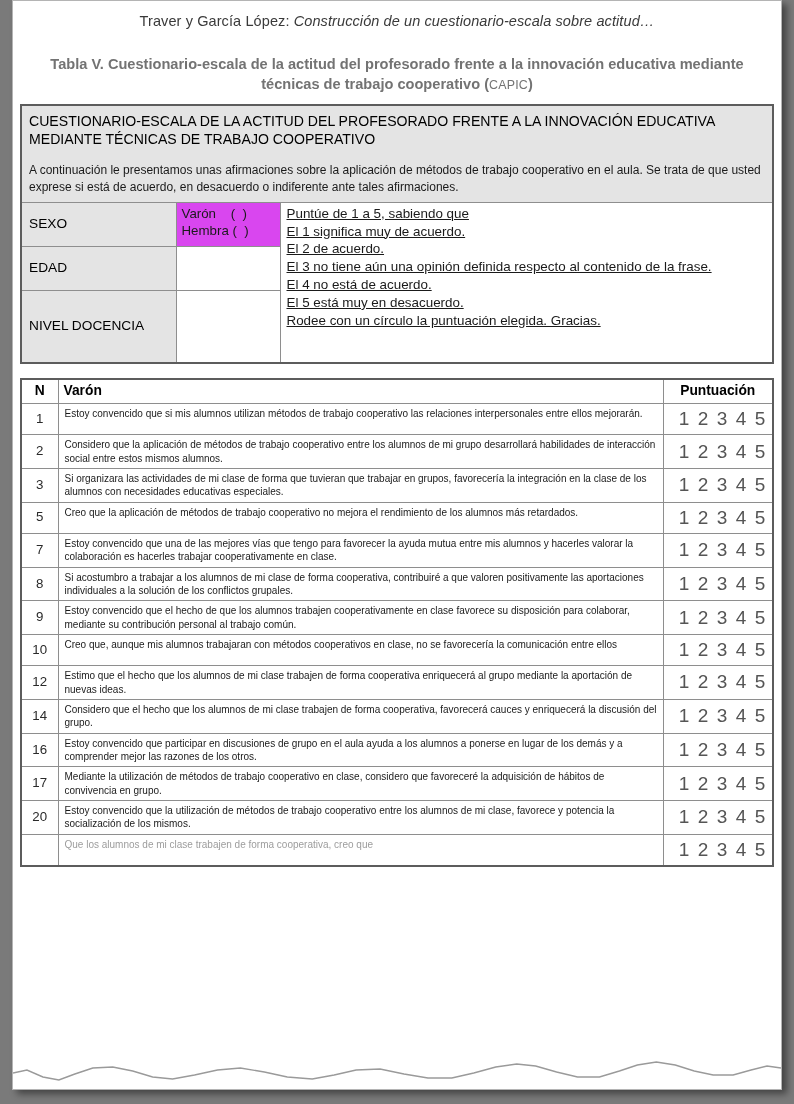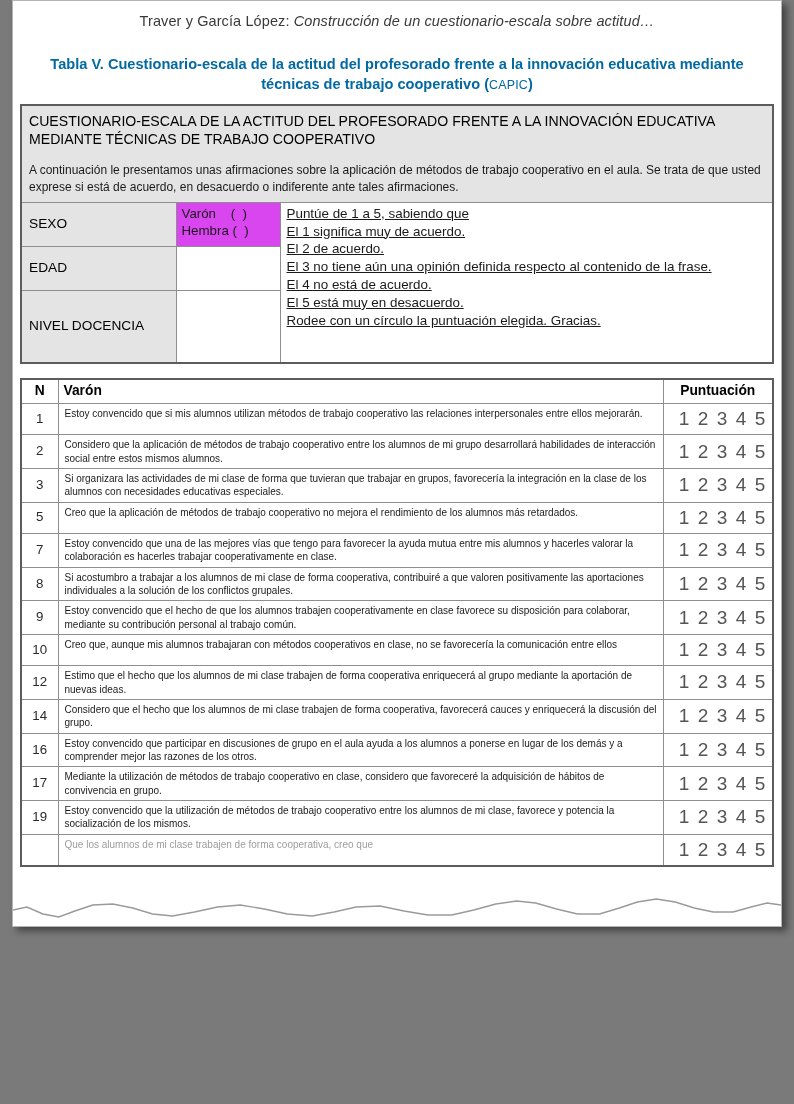--- a/index.html
+++ b/index.html
@@ -13,21 +13,21 @@
     overflow: hidden;
     font-family: "Liberation Sans", sans-serif;
   }
 
   
   #page {
     position: relative;
     width: 770px;
     margin: 0 auto;
     margin-left: 12px;
-    height: 927px;
+    height: 1090px;
     background: #ffffff;
     border: 1px solid #b4b4b4;
     box-sizing: border-box;
     box-shadow: 5px 4px 7px rgba(0,0,0,0.45);
     overflow: hidden;
   }
 
   
   .running-head {
     text-align: center;
@@ -37,21 +37,21 @@
     letter-spacing: 0.1px;
     white-space: nowrap;
   }
   .running-head .rh-italic { font-style: italic; }
 
   
   .caption {
     text-align: center;
     font-weight: bold;
     font-size: 14.6px;
-    color: #0369a1;
+    color: #737373;
     line-height: 1.38;
     margin: 25px 14px 10px 14px;
   }
   .caption .acro {
     font-weight: normal;
     font-size: 12.4px;
     letter-spacing: 0.2px;
   }
 
   
@@ -270,21 +270,21 @@
             <td class="n-col">16</td>
             <td class="item-col">Estoy convencido que participar en discusiones de grupo en el aula ayuda a los alumnos a ponerse en lugar de los demás y a comprender mejor las razones de los otros.</td>
             <td class="sc-col">1 2 3 4 5</td>
           </tr>
           <tr>
             <td class="n-col">17</td>
             <td class="item-col">Mediante la utilización de métodos de trabajo cooperativo en clase, considero que favoreceré la adquisición de hábitos de convivencia en grupo.</td>
             <td class="sc-col">1 2 3 4 5</td>
           </tr>
           <tr>
-            <td class="n-col">19</td>
+            <td class="n-col">20</td>
             <td class="item-col">Estoy convencido que la utilización de métodos de trabajo cooperativo entre los alumnos de mi clase, favorece y potencia la socialización de los mismos.</td>
             <td class="sc-col">1 2 3 4 5</td>
           </tr>
           <tr class="fade-row">
             <td class="n-col"></td>
             <td class="item-col">Que los alumnos de mi clase trabajen de forma cooperativa, creo que</td>
             <td class="sc-col">1 2 3 4 5</td>
           </tr>
         </tbody>
     </table>

